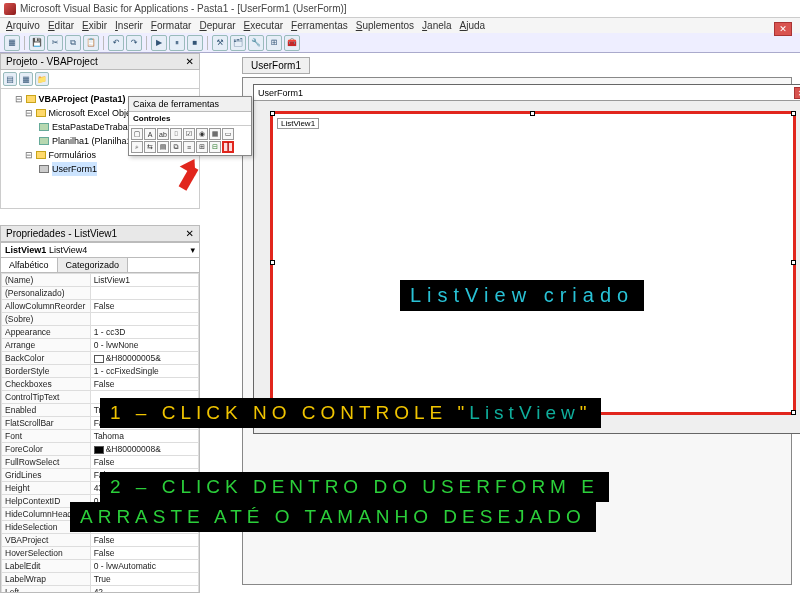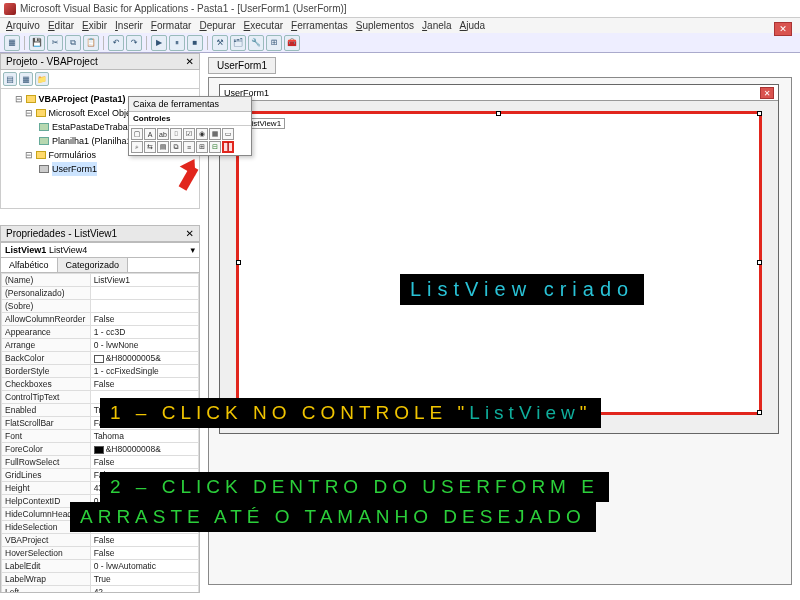--- a/index.html
+++ b/index.html
@@ -12,21 +12,21 @@
 
   
   .menubar { display: flex; gap: 8px; padding: 2px 6px; background: #f5f5f5; font-size: 10px; color: #333; }
   .menubar span u { text-decoration: underline; }
 
   
   .toolbar { display: flex; gap: 2px; padding: 2px 4px; background: #eef; border-bottom: 1px solid #aac; height: 20px; align-items: center; }
   .tbtn { width: 16px; height: 16px; background: #e6eef7; border: 1px solid #9bb; border-radius: 2px; display: flex; align-items: center; justify-content: center; font-size: 8px; color: #357; }
   .tsep { width: 1px; height: 14px; background: #bbb; margin: 0 2px; }
 
-  .workspace { display: flex; height: 540px; }
+  .workspace { display: flex; height: 540px; gap: 34px; }
 
   
   .left-col { width: 200px; display: flex; flex-direction: column; background: #fff; }
   .panel-header { background: #e8e8e8; border: 1px solid #bbb; padding: 2px 5px; font-size: 10px; display: flex; justify-content: space-between; align-items: center; }
   .panel-header .close-x { cursor: pointer; }
   .project-tools { display: flex; gap: 2px; padding: 2px; border: 1px solid #ccc; border-top: none; }
   .project-tools .tbtn { width: 14px; height: 14px; }
   .tree { border: 1px solid #ccc; border-top: none; height: 120px; overflow: auto; padding: 3px 4px; font-size: 9px; }
   .tree .node { margin-left: 10px; display: flex; align-items: center; gap: 3px; line-height: 14px; }
   .tree .folder-ico { width: 10px; height: 8px; background: #ffd96b; border: 1px solid #c8a41b; }
@@ -192,26 +192,26 @@
             <tbody id="props-body">
               <tr>
                 <td>(Name)</td>
                 <td>ListView1</td>
               </tr>
               <tr>
                 <td>(Personalizado)</td>
                 <td></td>
               </tr>
               <tr>
+                <td>AllowColumnReorder</td>
+                <td>False</td>
+              </tr>
+              <tr>
                 <td>(Sobre)</td>
                 <td></td>
-              </tr>
-              <tr>
-                <td>AllowColumnReorder</td>
-                <td>False</td>
               </tr>
               <tr>
                 <td>Appearance</td>
                 <td>1 - cc3D</td>
               </tr>
               <tr>
                 <td>Arrange</td>
                 <td>0 - lvwNone</td>
               </tr>
               <tr>
@@ -348,21 +348,21 @@
       <div class="tool treec">⊟</div>
       <div class="tool lv">┃</div>
     </div>
 </div>
 
 <div class="red-arrow">
   <div class="head"></div>
   <div class="stem"></div>
 </div>
 
-<div class="overlay cyan" style="top:274px; left:400px">ListView criado</div>
+<div class="overlay cyan" style="top:280px; left:400px">ListView criado</div>
 
 <div class="ov1" style="top:398px; left:100px">
   <span class="yellow">1 – CLICK NO CONTROLE "</span><span class="teal">ListView</span><span class="yellow">"</span>
 </div>
 
 <div class="ov1" style="top:472px; left:100px">
   <span class="green">2 – CLICK DENTRO DO USERFORM E</span>
 </div>
 <div class="ov1" style="top:502px; left:70px">
   <span class="green">ARRASTE ATÉ O TAMANHO DESEJADO</span>

